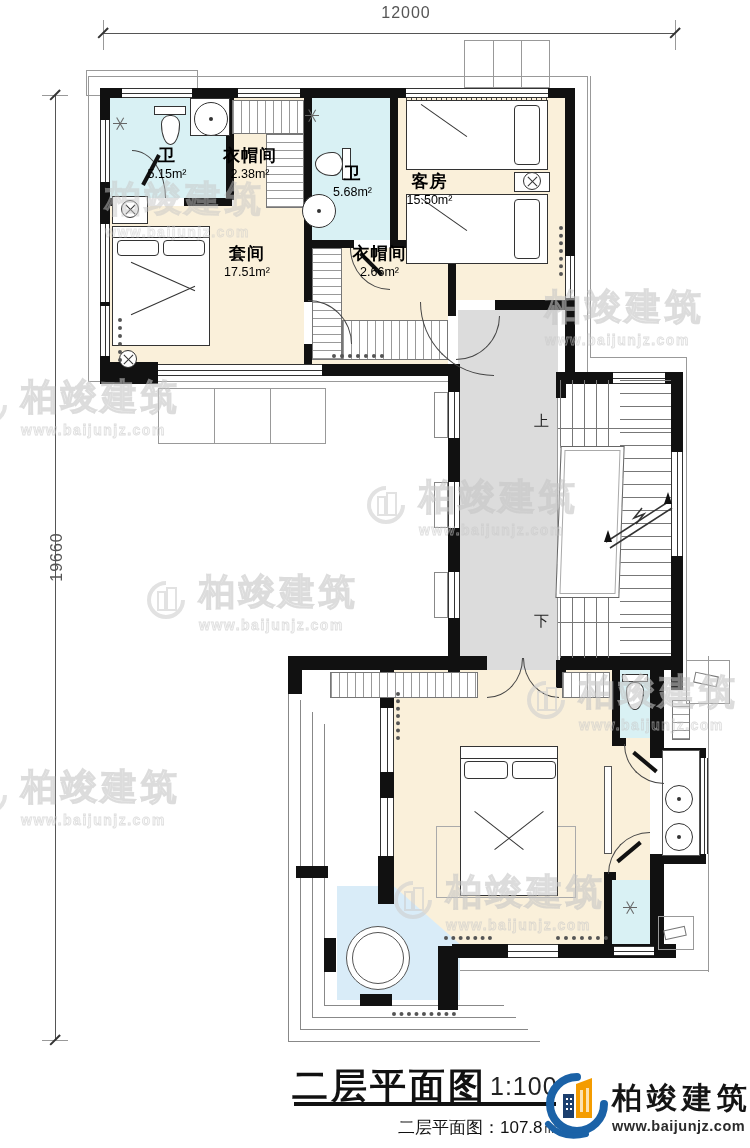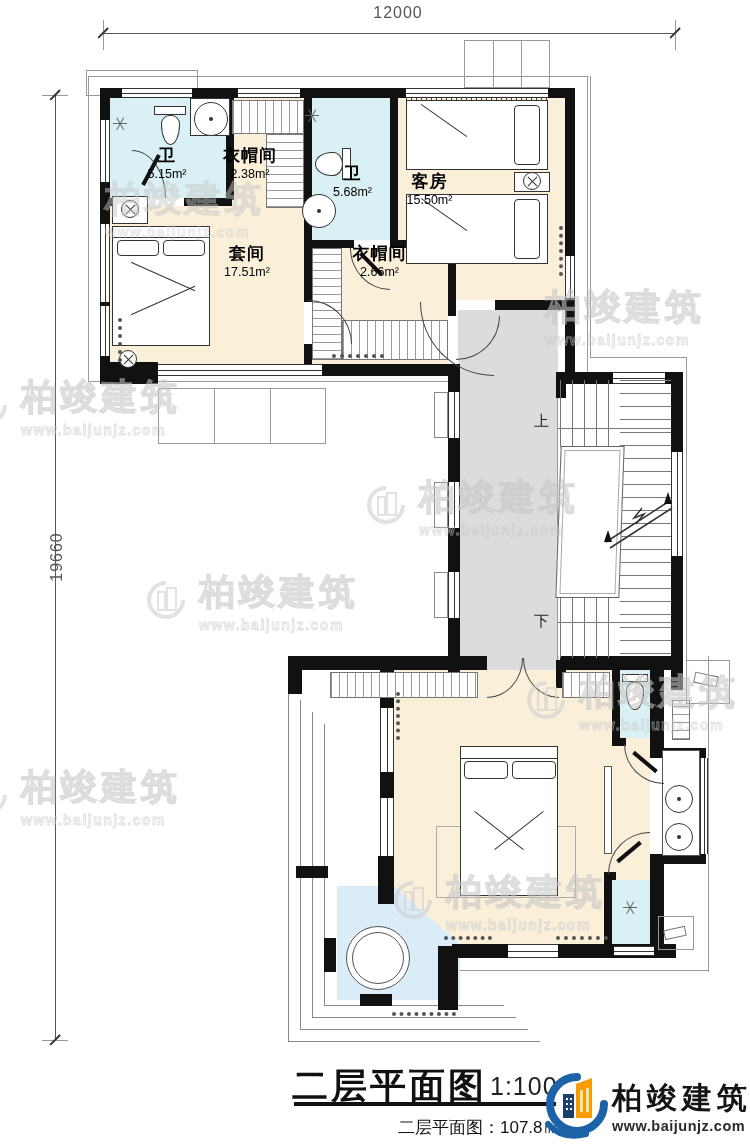--- a/index.html
+++ b/index.html
@@ -53,21 +53,21 @@
 <body>
 
 <div id="canvas">
 
   <div>
     <i class="ln" style="left:103px;top:20px;width:1px;height:30px"></i>
     <i class="ln" style="left:675px;top:20px;width:1px;height:30px"></i>
     <i class="ln" style="left:103px;top:33px;width:572px;height:1px;background:#555"></i>
     <i class="tk" style="left:96px;top:32px"></i>
     <i class="tk" style="left:668px;top:32px"></i>
-    <div class="dimtxt" style="left:328px;top:4px;width:140px">12000</div>
+    <div class="dimtxt" style="left:336px;top:4px;width:140px">12000</div>
   </div>
   <div>
     <i class="ln" style="left:42px;top:95px;width:26px;height:1px"></i>
     <i class="ln" style="left:42px;top:1040px;width:26px;height:1px"></i>
     <i class="ln" style="left:55px;top:95px;width:1px;height:945px;background:#555"></i>
     <i class="tk" style="left:48px;top:94px"></i>
     <i class="tk" style="left:48px;top:1039px"></i>
     <div class="dimtxt" style="left:12px;top:548px;width:90px;transform:rotate(-90deg)">19660</div>
   </div>
 

